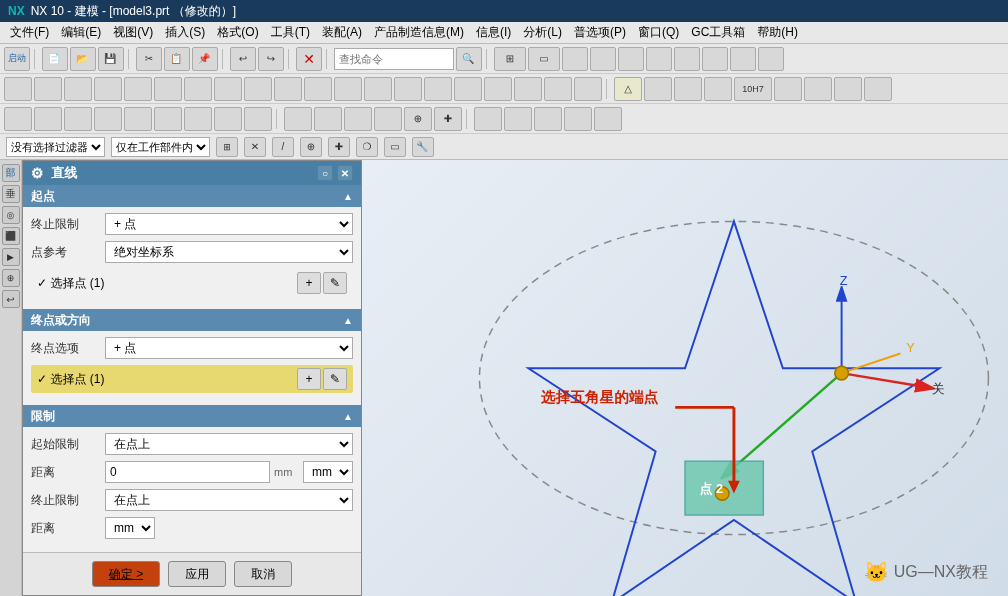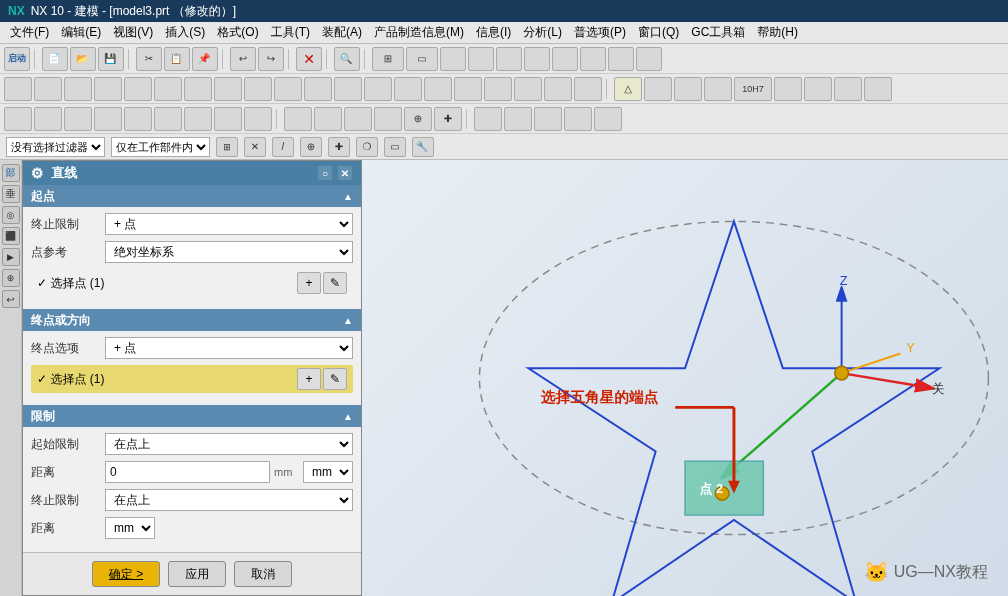--- a/index.html
+++ b/index.html
@@ -54,21 +54,21 @@
 
     .check-row { display: flex; align-items: center; margin-bottom: 6px; gap: 4px; background: #e8d870; padding: 3px 6px; border-radius: 2px; }
     .check-row.normal { background: transparent; }
 
     .field-input { flex: 1; height: 22px; border: 1px solid #aaa; background: white; font-size: 12px; padding: 0 4px; }
     .field-unit { font-size: 11px; color: #666; width: 30px; }
 
     
     #dialog-footer { padding: 8px; display: flex; gap: 8px; justify-content: center; background: #e8e8e8; border-top: 1px solid #bbb; }
     .dialog-btn { height: 26px; padding: 0 16px; font-size: 12px; border: 1px solid #888; border-radius: 3px; cursor: pointer; background: #d8d8d8; }
-    .dialog-btn.primary { background: #eab308; text-decoration: underline; }
+    .dialog-btn.primary { background: #c2410c; text-decoration: underline; }
 
     
     #viewport { flex: 1; background: linear-gradient(135deg, #e8eef5 0%, #d0dce8 100%); position: relative; overflow: hidden; }
 
     
     #watermark { position: absolute; bottom: 12px; right: 20px; font-size: 16px; color: #666; display: flex; align-items: center; gap: 4px; }
     .wm-icon { font-size: 20px; }
 
     
     ::-webkit-scrollbar { width: 8px; }
@@ -97,36 +97,37 @@
   <span>信息(I)</span>
   <span>分析(L)</span>
   <span>普选项(P)</span>
   <span>窗口(Q)</span>
   <span>GC工具箱</span>
   <span>帮助(H)</span>
 </div>
 
 <div class="toolbar-row">
   <div class="tb-btn">
-      <span style="font-size:9px;color:#2060a0;font-weight:bold;">启动</span>
+      <span style="font-size:9px;color:#2060a0;font-weight:normal;">启动</span>
     </div>
   <div class="tb-separator"></div>
   <div class="tb-btn">📄</div>
   <div class="tb-btn">📂</div>
   <div class="tb-btn">💾</div>
   <div class="tb-separator"></div>
   <div class="tb-btn">✂</div>
   <div class="tb-btn">📋</div>
   <div class="tb-btn">📌</div>
   <div class="tb-separator"></div>
   <div class="tb-btn">↩</div>
   <div class="tb-btn">↪</div>
   <div class="tb-separator"></div>
   <div class="tb-btn" style="font-size:14px;color:#c00;">✕</div>
   <div class="tb-separator"></div>
+  <input type="text" class="tb-search" placeholder="查找命令" style="">
   <div class="tb-btn">🔍</div>
   <div class="tb-separator"></div>
   <div class="tb-btn" style="width:32px;font-size:10px;">⊞</div>
   <div class="tb-btn" style="width:32px;font-size:10px;">▭</div>
   <div class="tb-btn"></div>
   <div class="tb-btn"></div>
   <div class="tb-btn"></div>
   <div class="tb-btn"></div>
   <div class="tb-btn"></div>
   <div class="tb-btn"></div>

